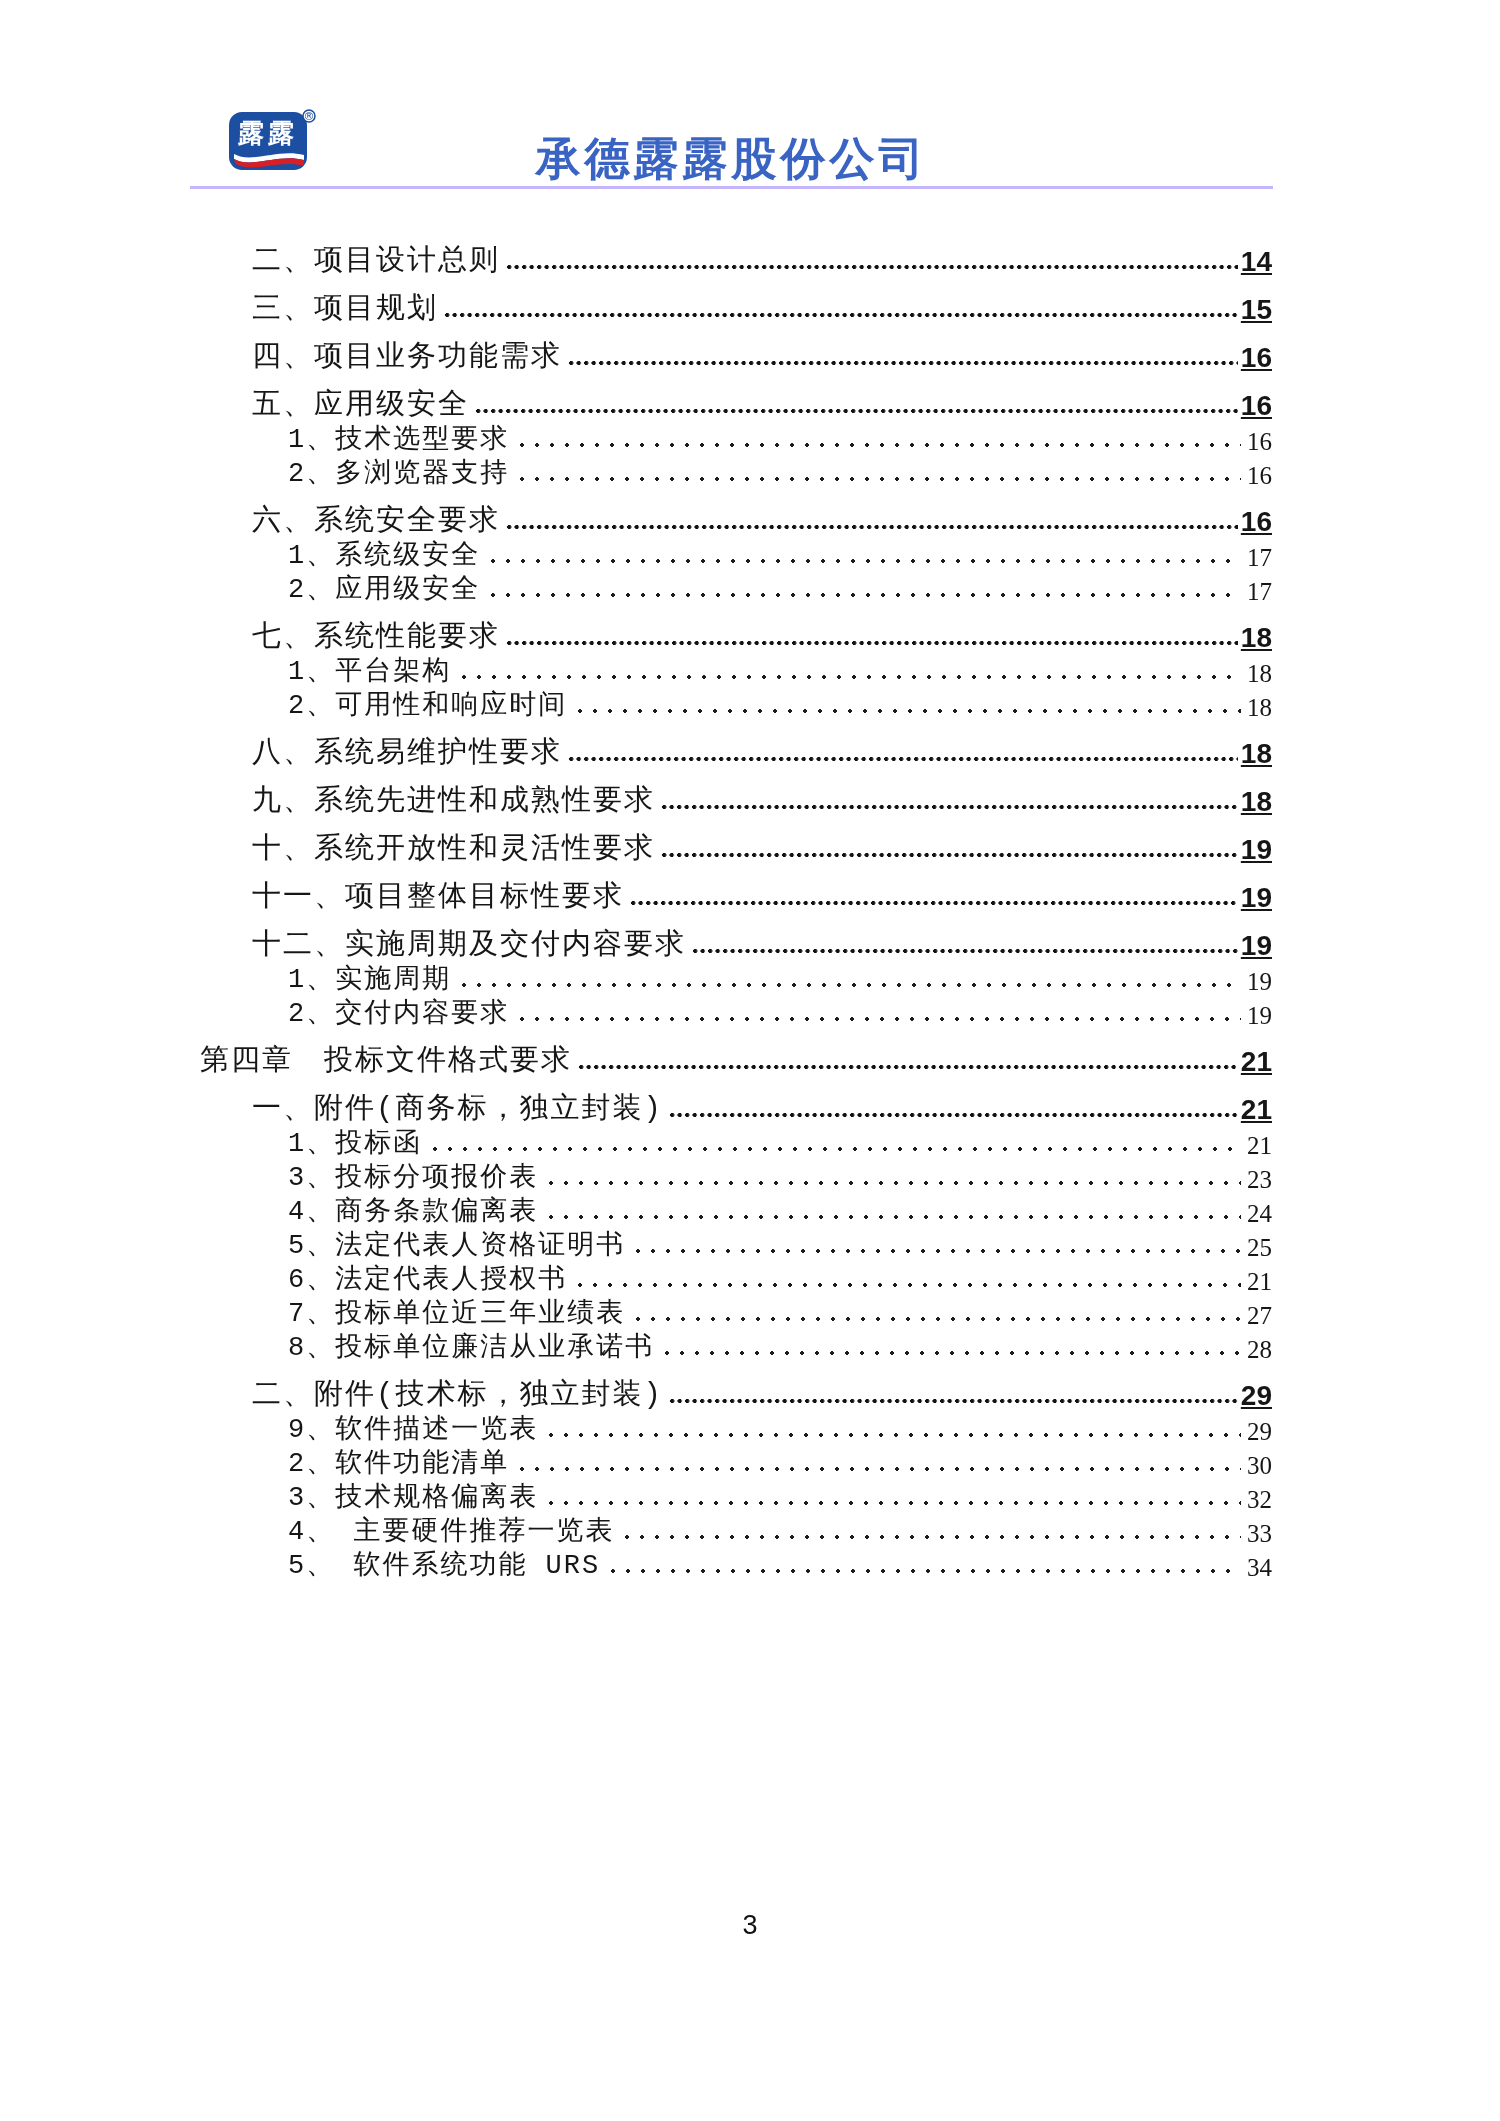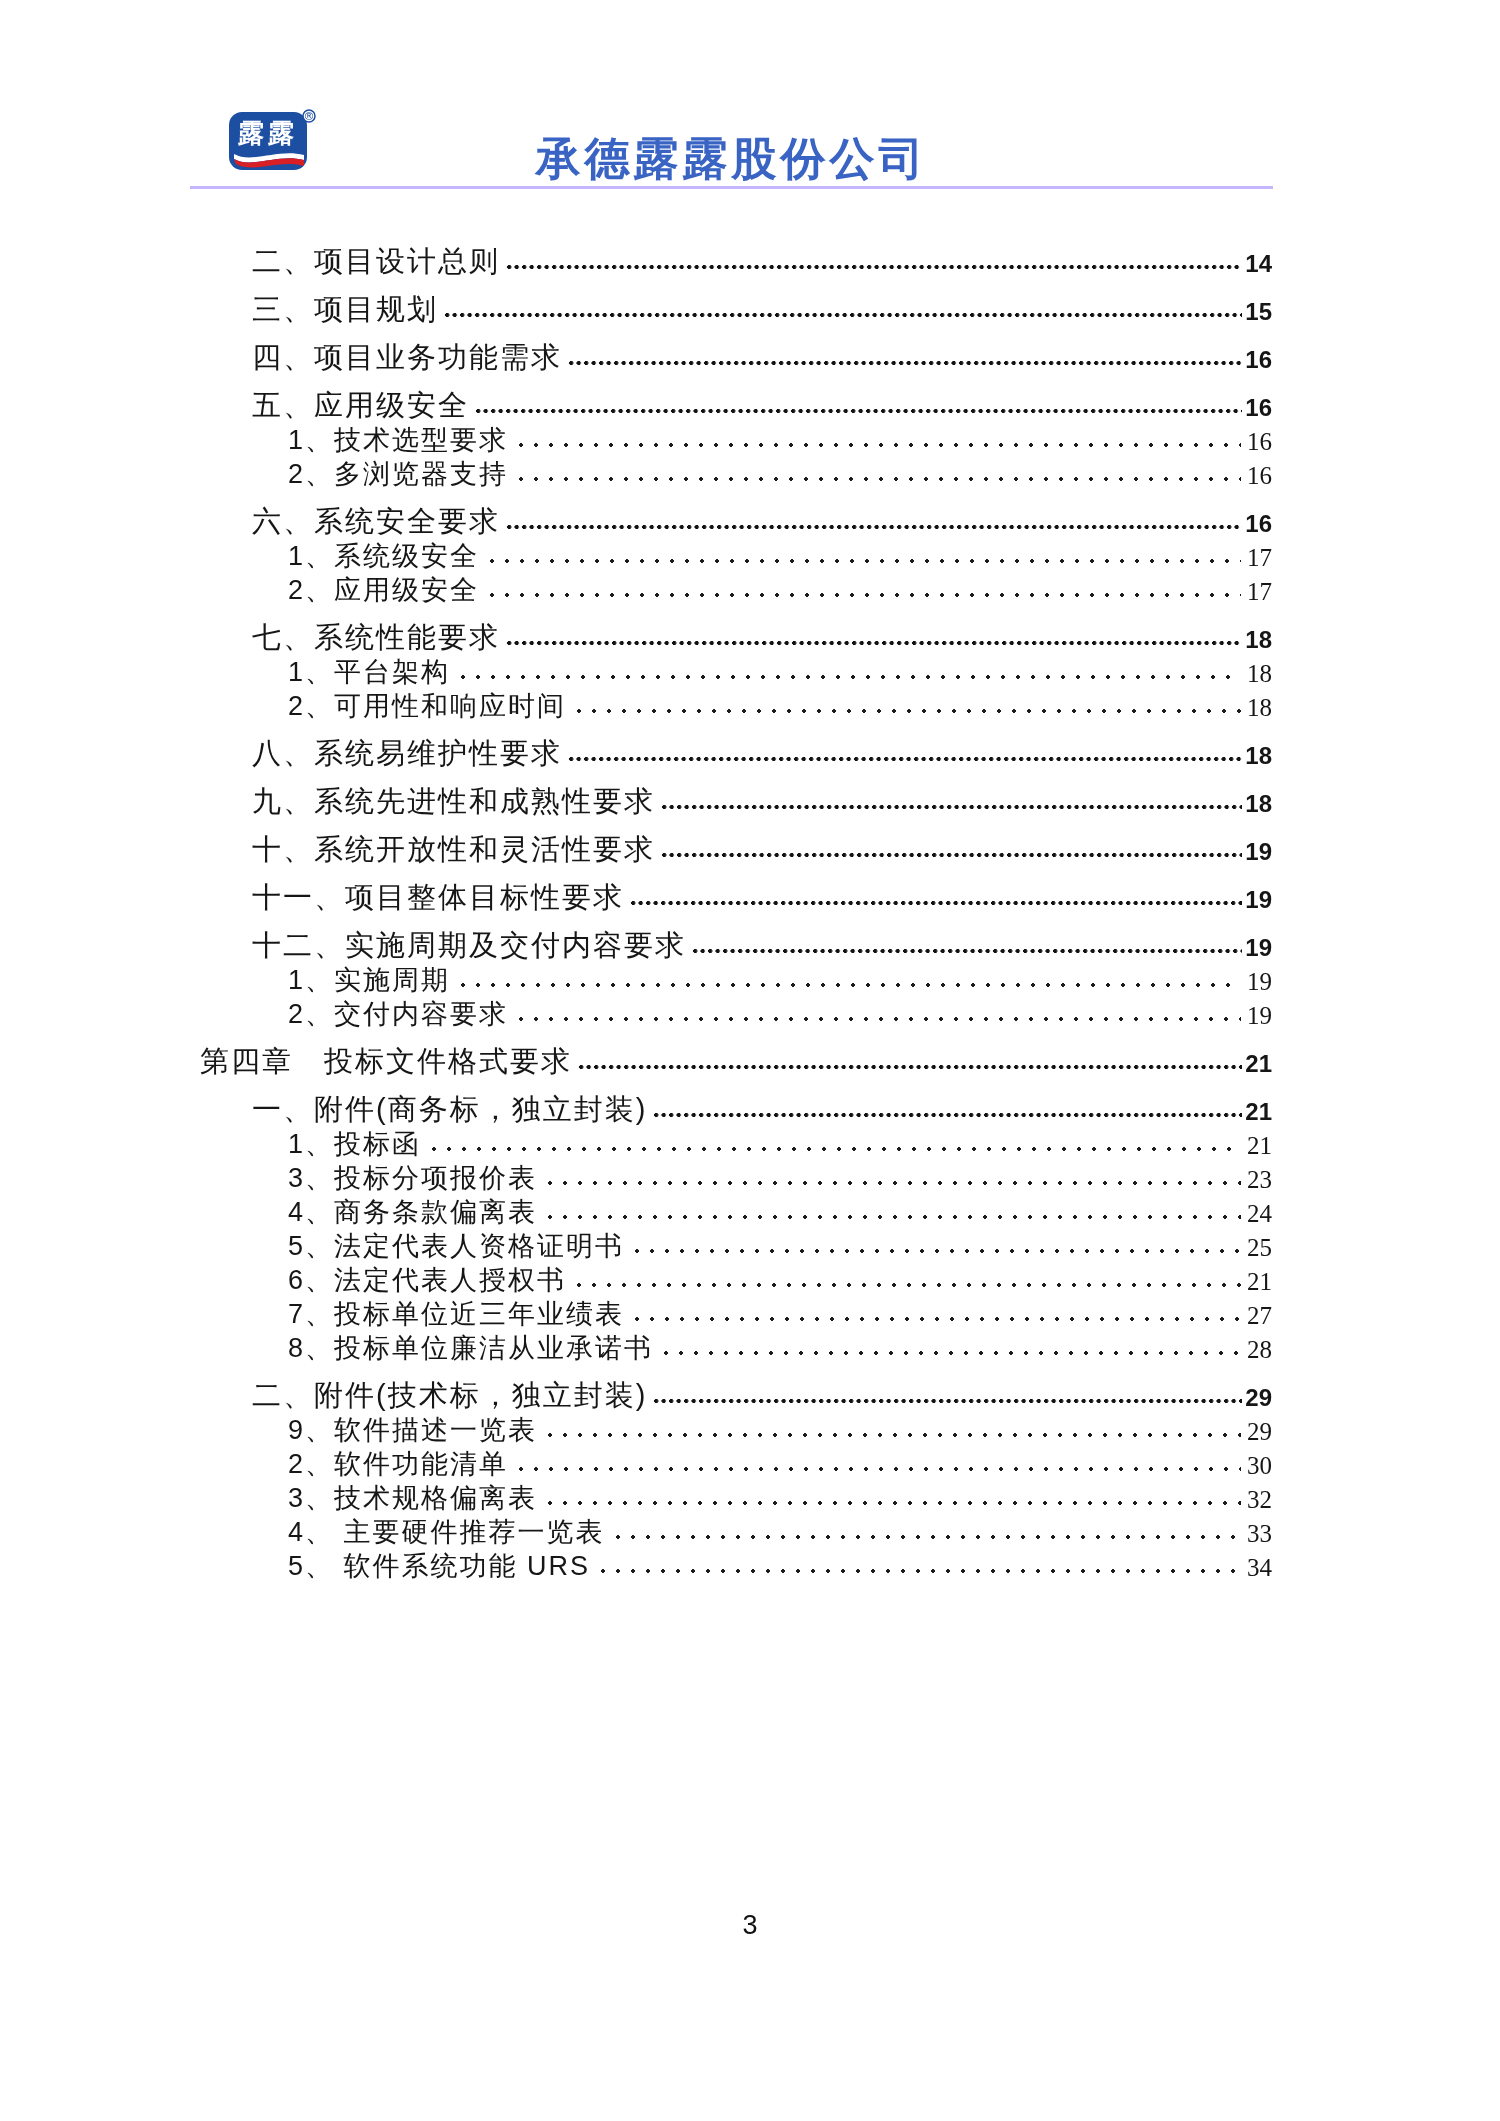--- a/index.html
+++ b/index.html
@@ -24,21 +24,21 @@
     font-weight:700; font-size:45px; letter-spacing:4px;
     color:#3a64c4; line-height:1;
   }
   
   .toc {
     position:absolute; top:228px; left:200px; width:1072px;
   }
   .row { display:flex; align-items:flex-end; }
   .row .t {
     white-space:nowrap; line-height:1; letter-spacing:2px;
-    font-family:Liberation Sans, sans-serif;
+    font-family:Liberation Mono, monospace;
   }
   .row.chapter, .row.l1 { height:38px; margin-top:10px; font-size:29px; }
   .row.l2 { height:34px; font-size:27px; }
   .row.l1 { padding-left:52px; }
   .row.l2 { padding-left:88px; }
   .leader {
     flex:1 1 auto; height:8px;
     background-repeat:repeat-x; background-position:left center;
   }
   .chapter .leader, .l1 .leader {
@@ -47,21 +47,21 @@
     background-size:7.5px 8px;
   }
   .l2 .leader {
     margin:0 6px 5px 10px;
     background-image:radial-gradient(circle at 3px 4px, #1c1c1c 1.7px, transparent 2px);
     background-size:15px 8px;
   }
   .pg { line-height:1; }
   .chapter .pg, .l1 .pg {
     font-family:"Liberation Sans","DejaVu Sans",sans-serif;
-    font-weight:700; font-size:24px;
+    font-weight:700; font-size:28px;text-decoration:underline;
   }
   .l2 .pg {
     font-family:"Liberation Serif","DejaVu Serif",serif;
     font-size:25px;
   }
   
   .footer {
     position:absolute; top:1912px; left:0; width:100%;
     text-align:center;
     font-family:"Liberation Sans","DejaVu Sans",sans-serif;

